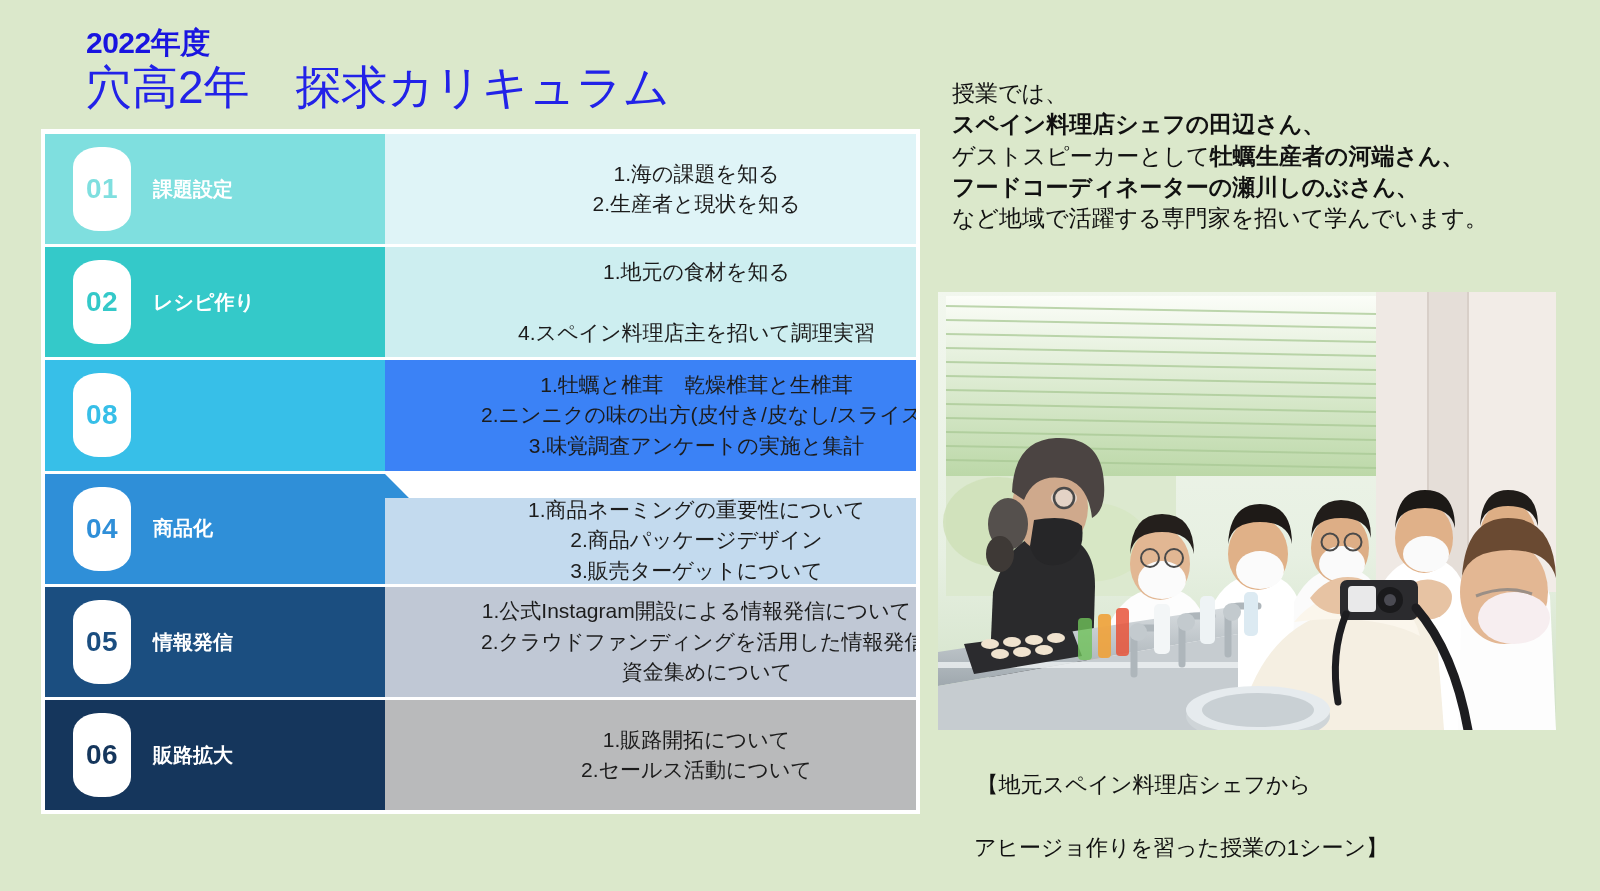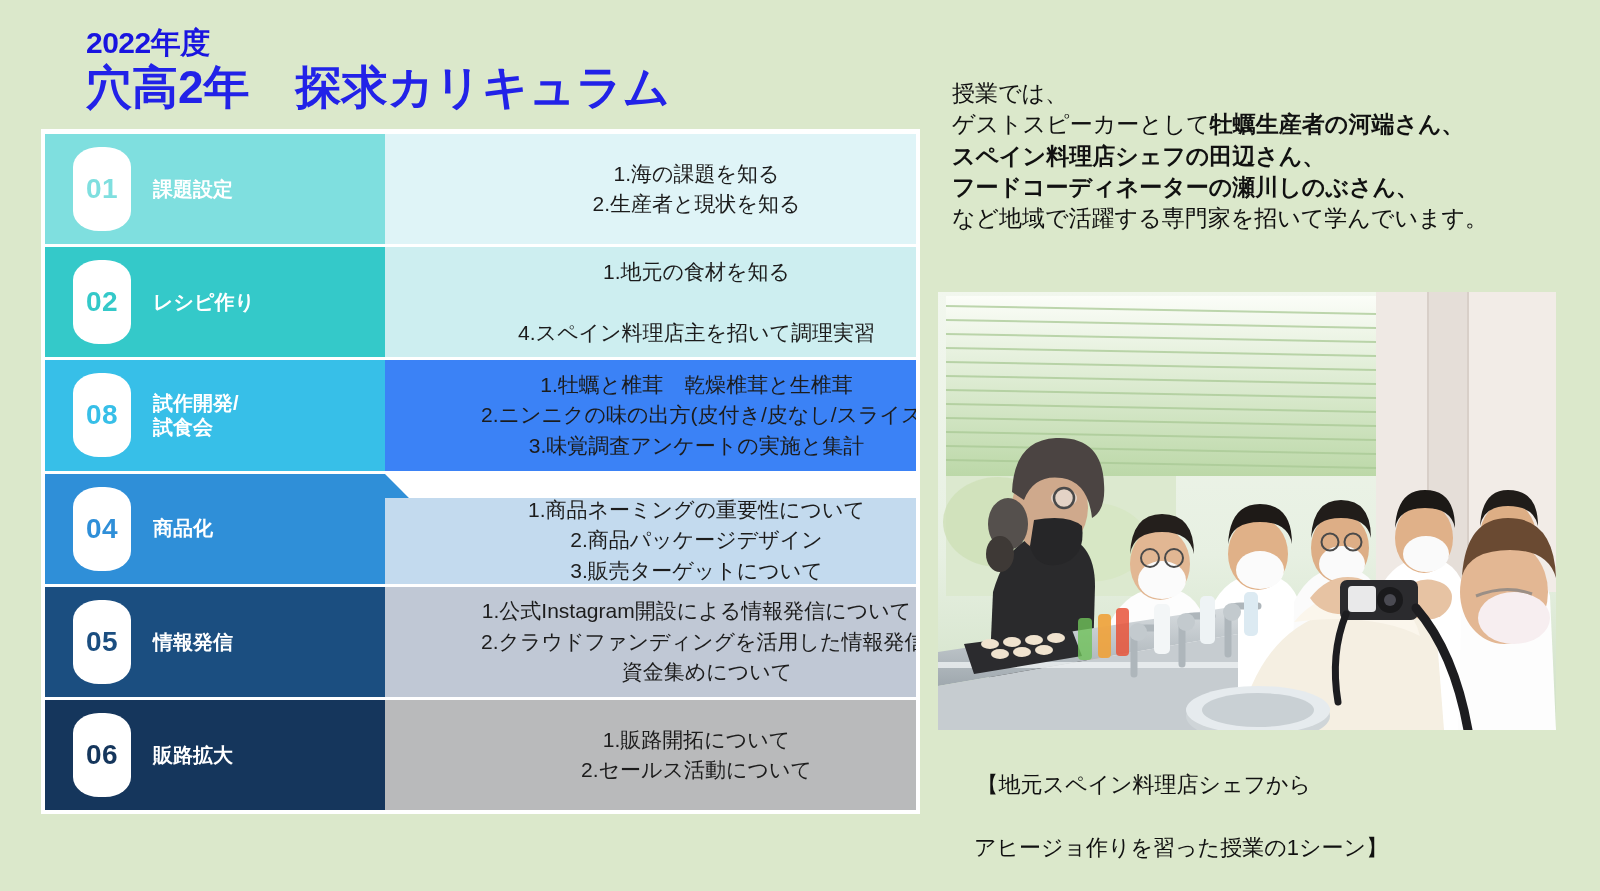--- a/index.html
+++ b/index.html
@@ -10,21 +10,21 @@
   }
   body { background: #dbe8cb; position: relative; }
 
   
   #title-block { position: absolute; left: 86px; top: 26px; }
   #title-year {
     font-size: 30px; font-weight: bold; color: #1914e0;
     letter-spacing: -0.5px; line-height: 1.1;
   }
   #title-main {
-    font-size: 46px; font-weight: bold; color: #2222e8;
+    font-size: 46px; font-weight: normal; color: #2222e8;
     line-height: 1.15; margin-top: 2px; white-space: pre;
   }
 
   
   #diagram {
     position: absolute; left: 41px; top: 129px;
     width: 879px; height: 685px;
     background: #ffffff;
     padding: 5px 4px 4px 4px;
     display: flex; flex-direction: column;
@@ -166,22 +166,20 @@
       <div class="chev">
         <div class="chev-body" style="background: rgb(55, 191, 232);"></div>
         <div class="chev-arrow">
           <svg viewBox="0 0 55 100" preserveAspectRatio="none">
             <polygon points="0,0 55,50 0,100" fill="#37bfe8"></polygon>
           </svg>
         </div>
         <div class="pill">
           <span class="pill-num" style="color: rgb(55, 191, 232);">08</span>
         </div>
-        <div class="step-title">試作開発/
-試食会</div>
       </div>
       <div class="details" style="background: #3b82f6;">
         <div class="det-line">1.牡蠣と椎茸　乾燥椎茸と生椎茸</div>
         <div class="det-line">2.ニンニクの味の出方(皮付き/皮なし/スライス)</div>
         <div class="det-line">3.味覚調査アンケートの実施と集計</div>
       </div>
     </div>
     <div class="step-row">
       <div class="chev">
         <div class="chev-body" style="background: rgb(47, 143, 216);"></div>
@@ -237,22 +235,22 @@
         <div class="det-line">1.販路開拓について</div>
         <div class="det-line">2.セールス活動について</div>
       </div>
     </div>
   </div>
 
 <div id="right-col">
 
   <div id="intro-text">
     <div><span>授業では、</span></div>
+    <div><span class="b">スペイン料理店シェフの田辺さん、</span></div>
     <div><span>ゲストスピーカーとして</span><span class="b">牡蠣生産者の河端さん、</span></div>
-    <div><span class="b">スペイン料理店シェフの田辺さん、</span></div>
     <div><span class="b">フードコーディネーターの瀬川しのぶさん、</span></div>
     <div><span>など地域で活躍する専門家を招いて学んでいます。</span></div>
   </div>
 
   <div id="photo">
     <svg viewBox="0 0 618 438" preserveAspectRatio="none" aria-hidden="true">
       <defs>
         <linearGradient id="winGrad" x1="0" y1="0" x2="0" y2="1">
           <stop offset="0%" stop-color="#f2f7ee"></stop>
           <stop offset="60%" stop-color="#e7f0e2"></stop>

